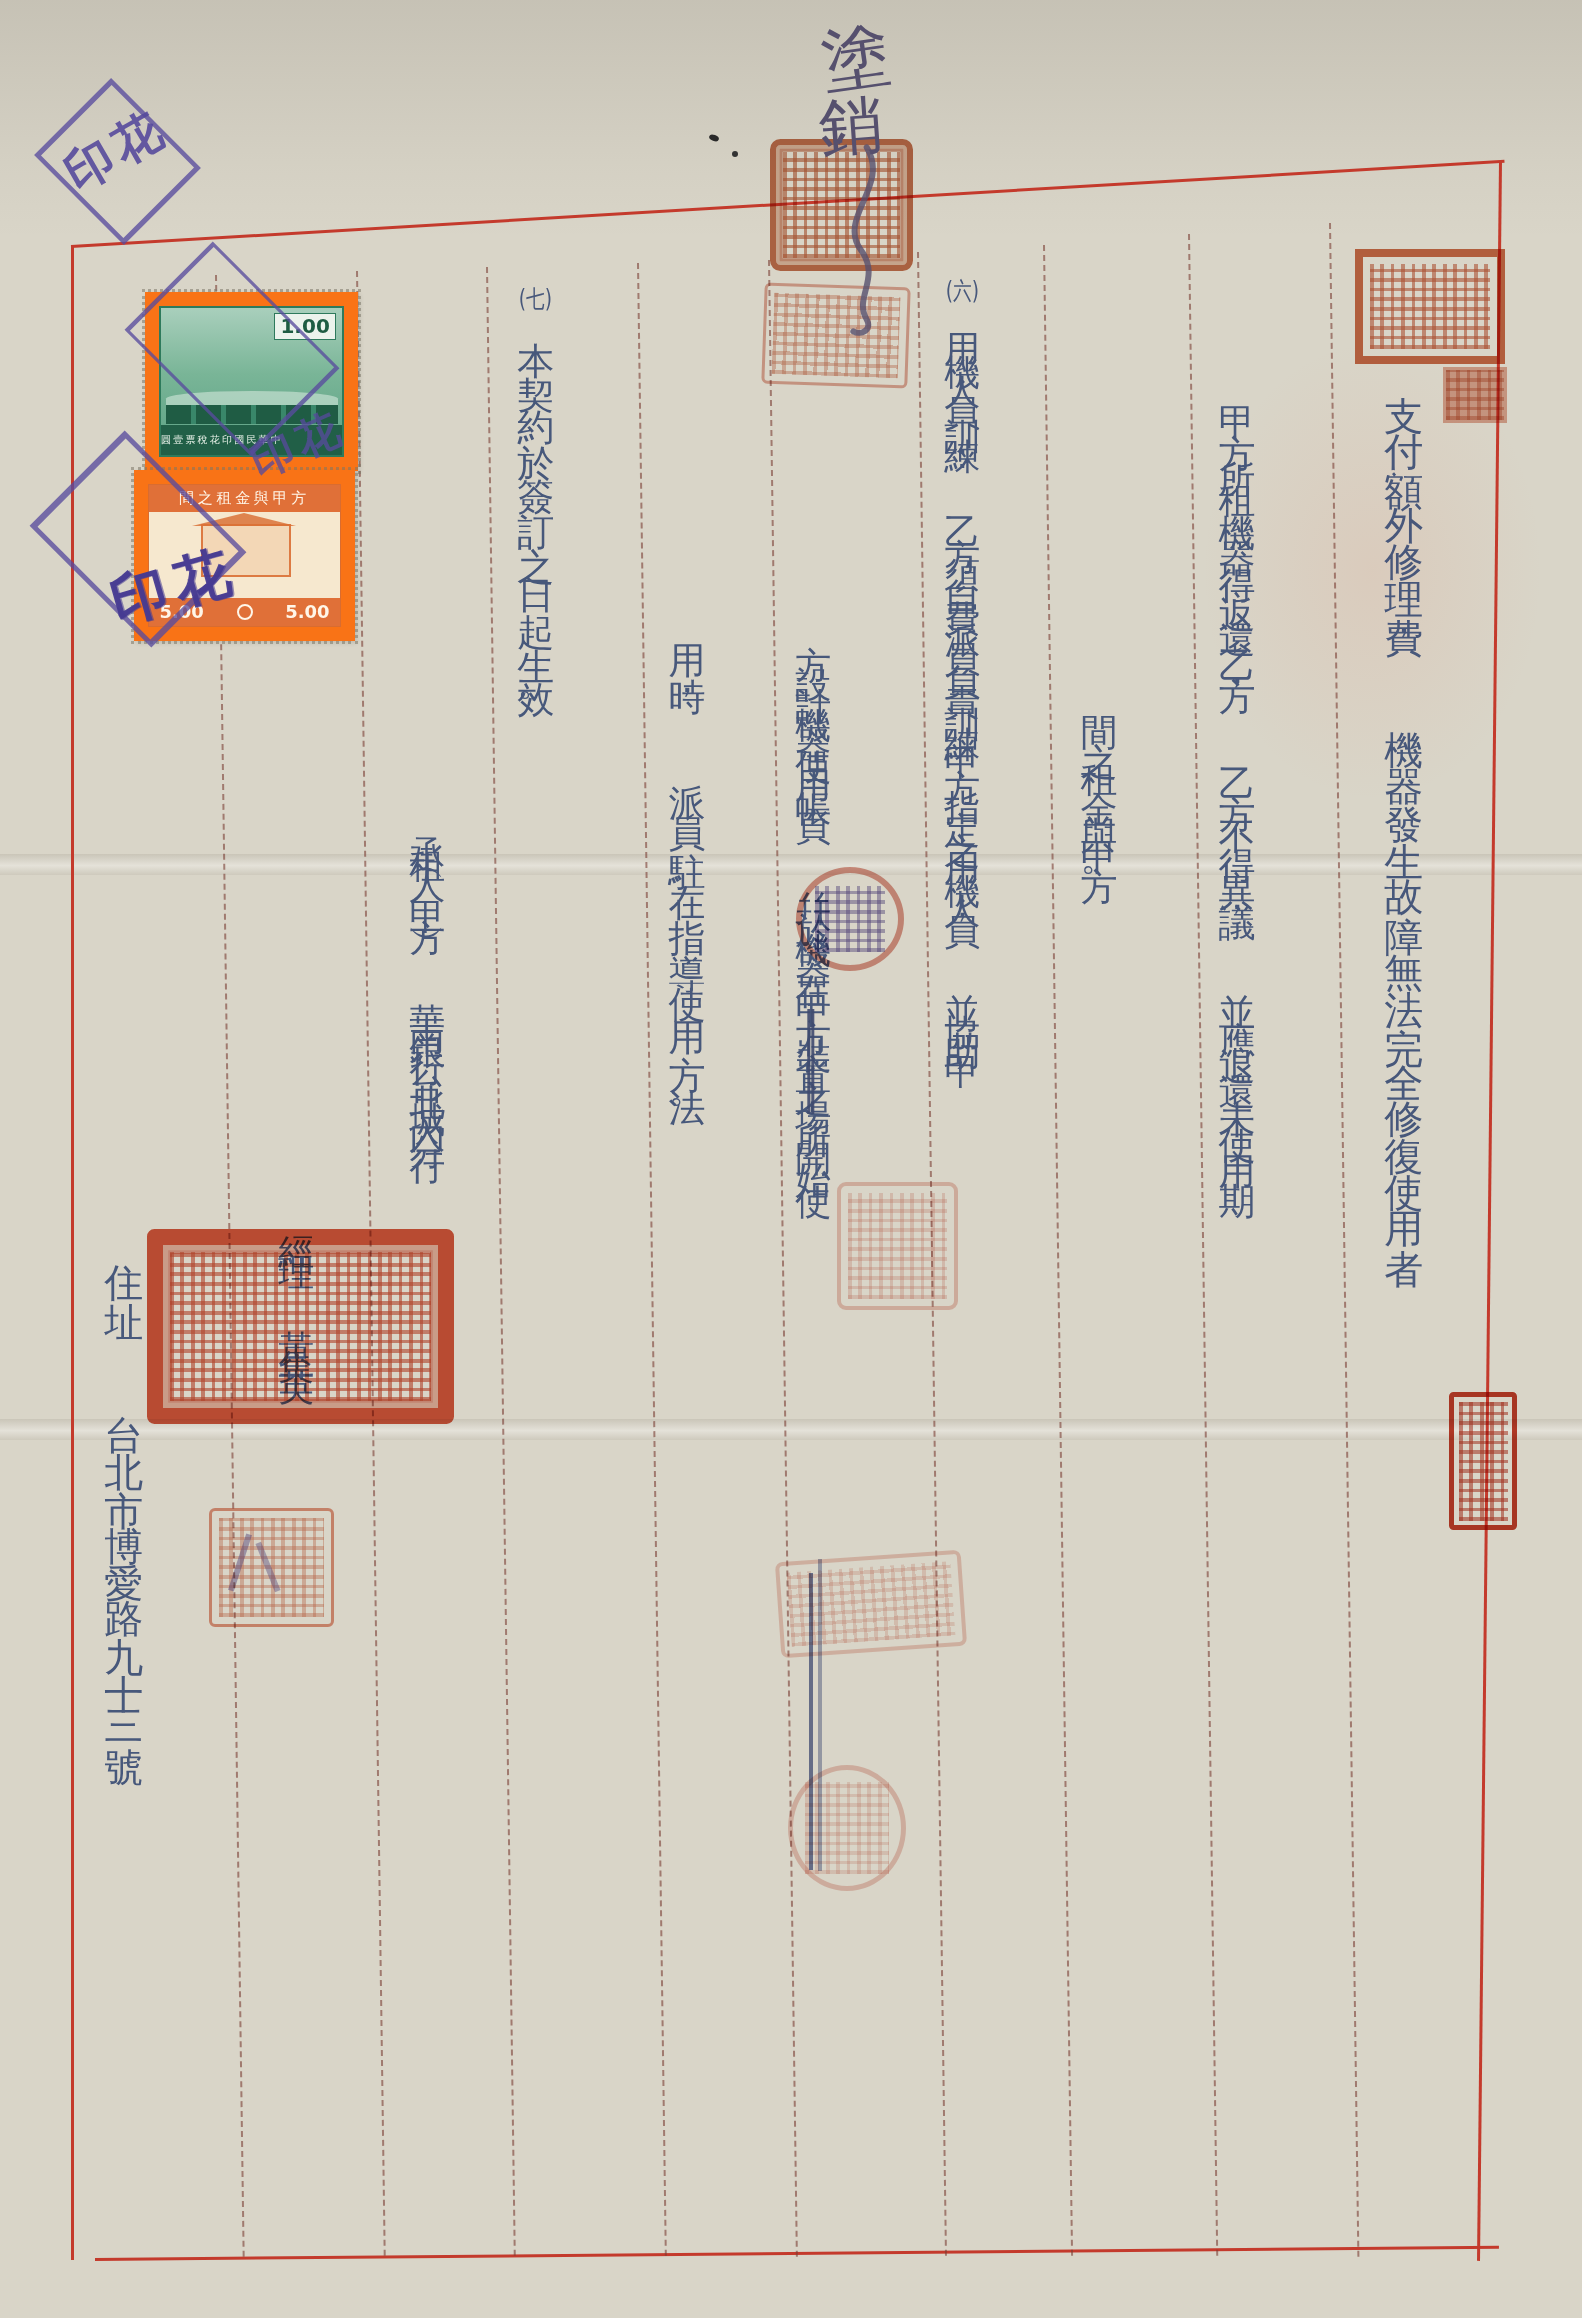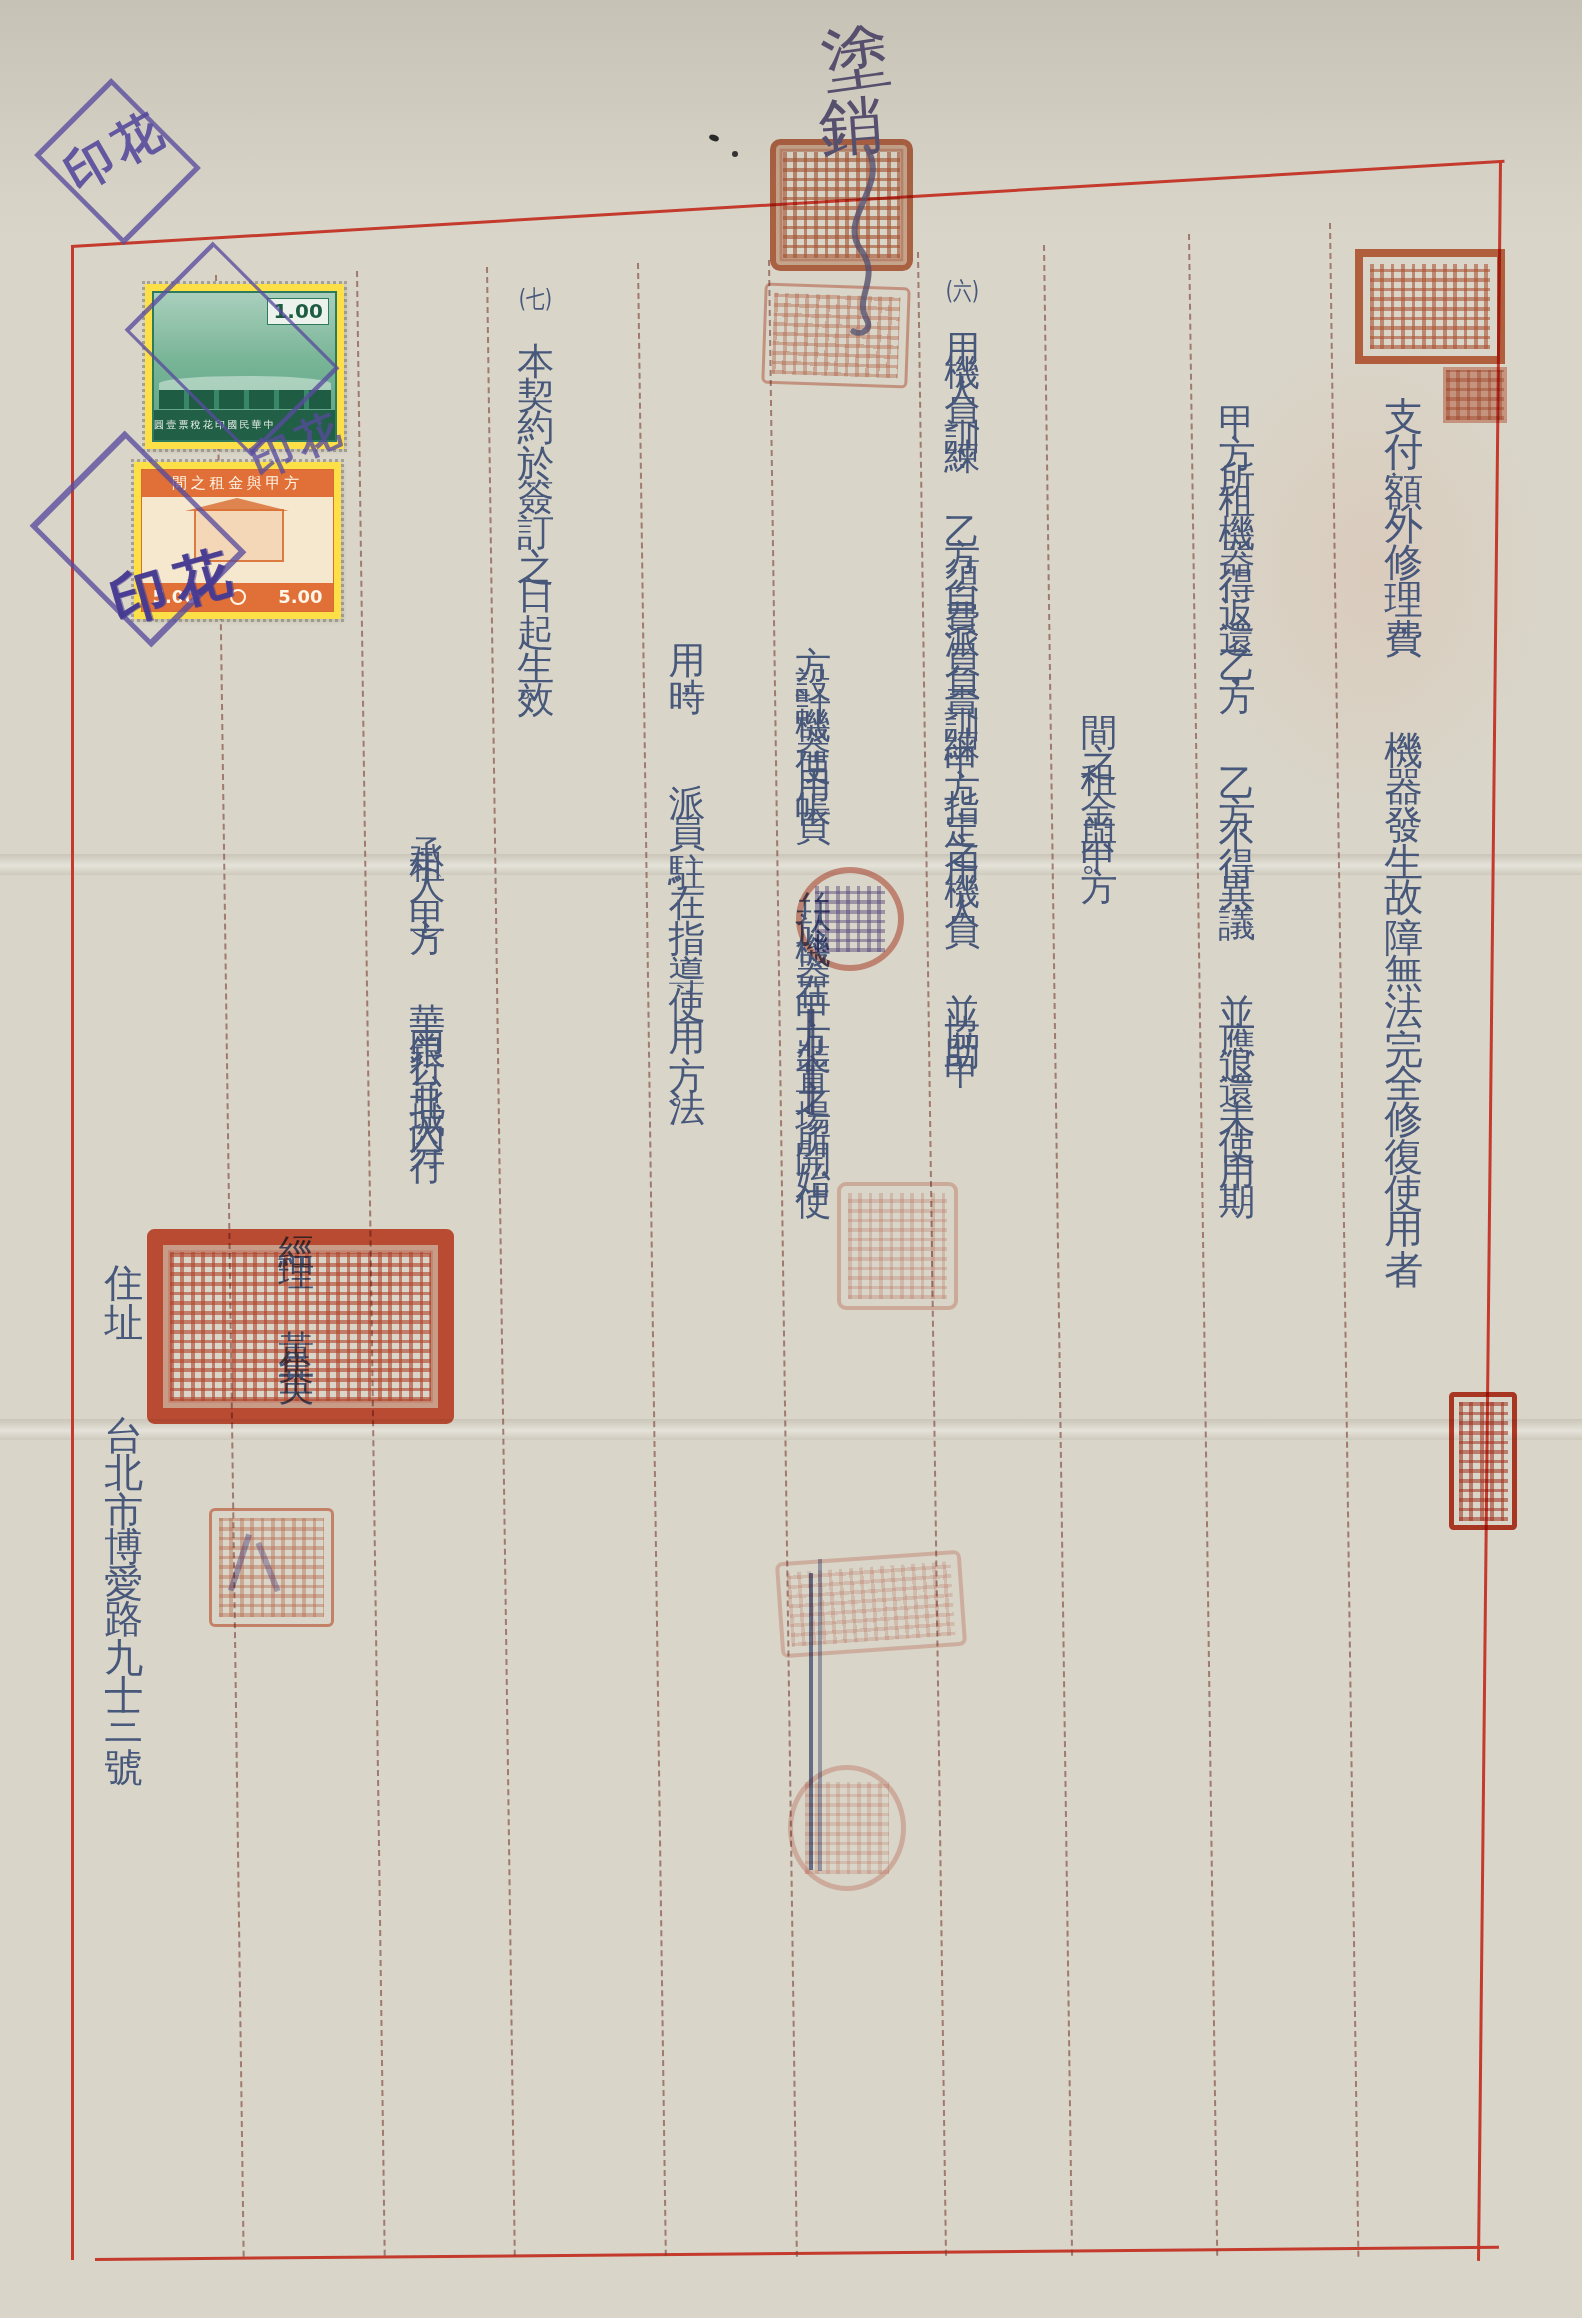--- a/index.html
+++ b/index.html
@@ -27,22 +27,22 @@
   .seal { position:absolute; mix-blend-mode:multiply; }
   .pat { position:absolute; inset:7.4px; background:
       repeating-linear-gradient(0deg, var(--sc) 0 3.7px, transparent 3.7px 9.6px),
       repeating-linear-gradient(90deg, var(--sc) 0 3.7px, transparent 3.7px 10.4px); }
   
   .dia { position:absolute; border:5.2px solid rgba(88,76,158,.78); }
   .diatext { position:absolute; color:rgba(86,74,156,.9); font-weight:600; letter-spacing:6px; white-space:nowrap; }
   
   .hw { position:absolute; color:#56506e; font-weight:500; }
   
-  .stamp { position:absolute; background:#fde047; padding:7px;
-    outline:3.7px dotted rgba(125,120,104,.55); box-shadow:1.5px 2.2px 4.5px rgba(0,0,0,.12); }
+  .stamp { position:absolute; background:#f97316; padding:14px;
+    outline:3.7px dotted rgba(125,120,104,.55); box-shadow:1.5px 2.2px 4.5px rgba(0,0,0,.12);margin-top:8px; }
   .gpanel { position:relative; width:181px; height:147px;
     background:linear-gradient(180deg,#a9cfbc 0%, #79b597 45%, #5ba184 100%);
     border:2.2px solid #2e7a5c; }
   .gvalue { position:absolute; top:4.5px; right:6px; background:#ecf3ec; color:#1e5c42;
     font-size:20px; font-weight:bold; padding:0.7px 5.2px; border:1.5px solid #2e7a5c; }
   .ghill { position:absolute; left:4.5px; right:4.5px; bottom:49px; height:15px; background:rgba(220,236,226,.55); border-radius:50% 50% 0 0; }
   .gtrain { position:absolute; left:4.5px; right:4.5px; bottom:31px; height:19.3px;
     background:repeating-linear-gradient(90deg,#1f5c44 0 25px, #39876a 25px 30px); }
   .gband { position:absolute; left:0; right:0; bottom:0; height:30px; background:#215f47;
     color:#e9f2e9; font-size:10px; letter-spacing:2.2px; text-align:left; line-height:30px; }

